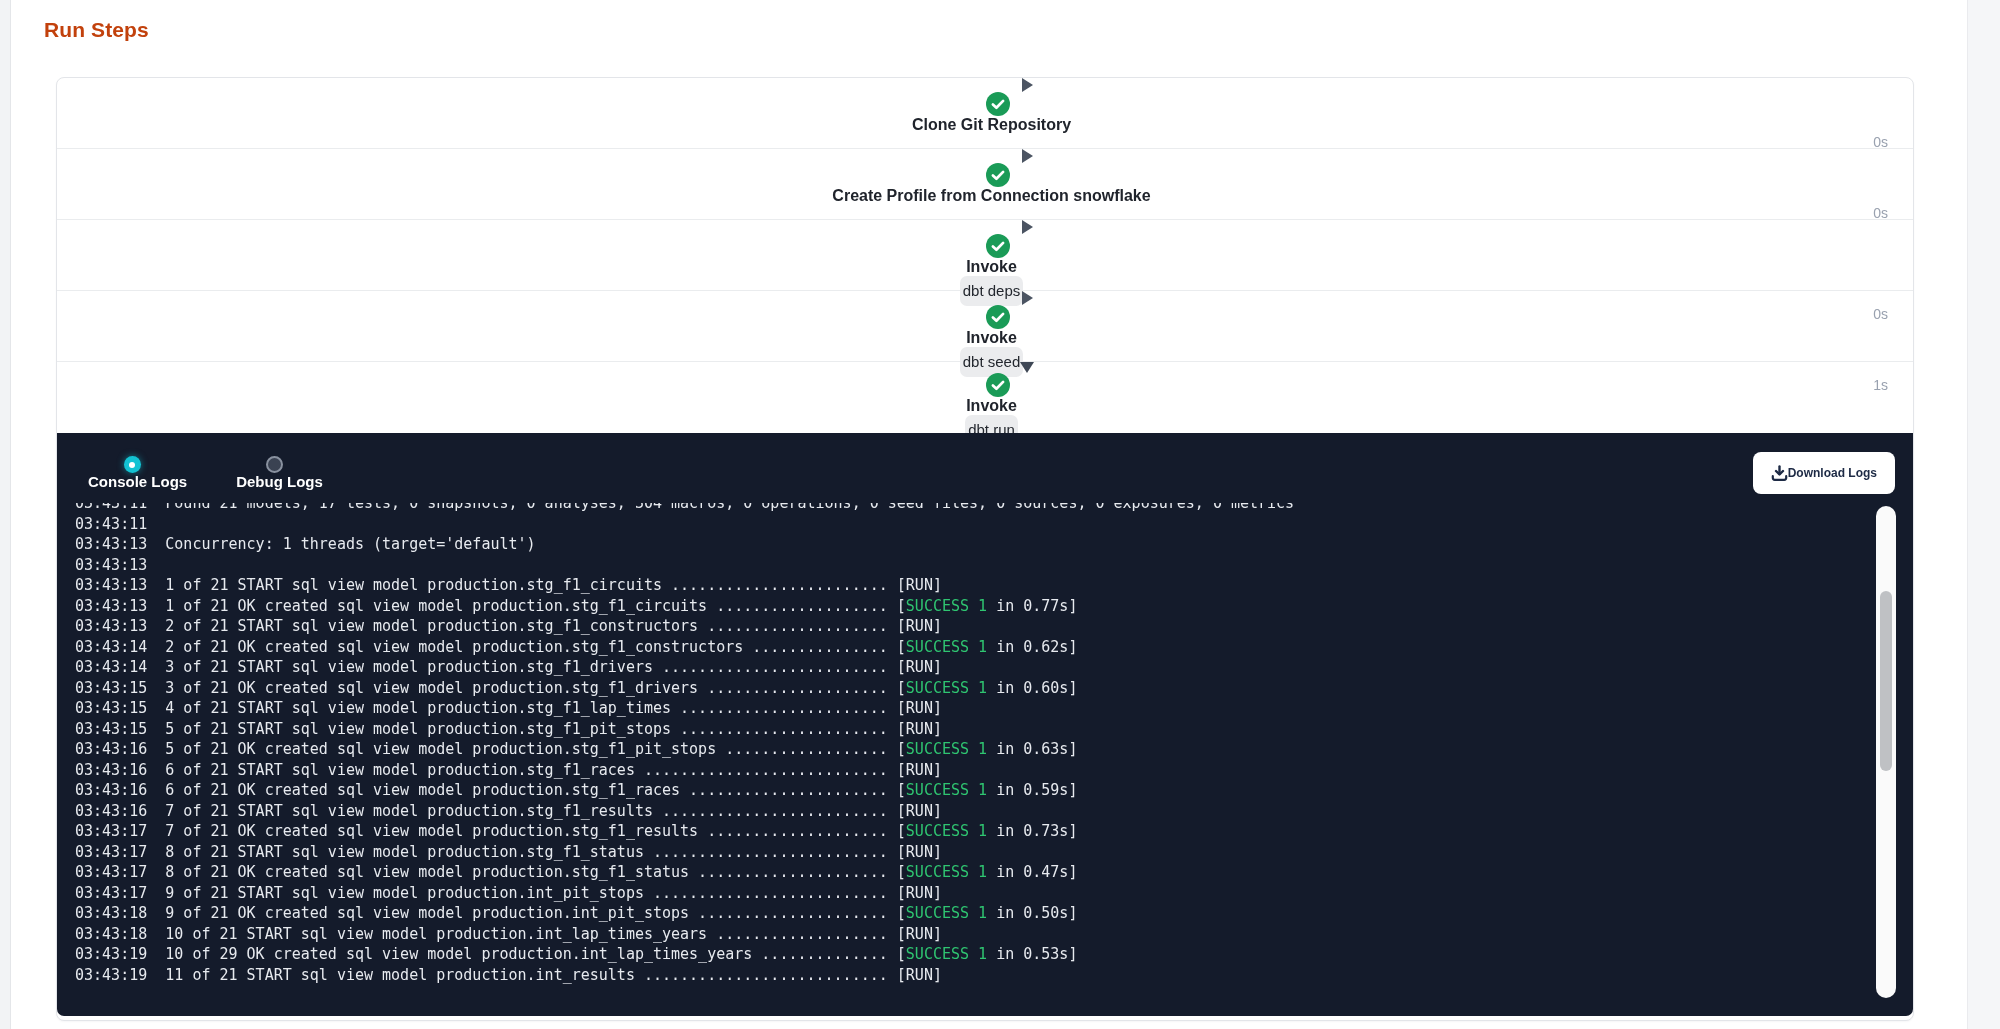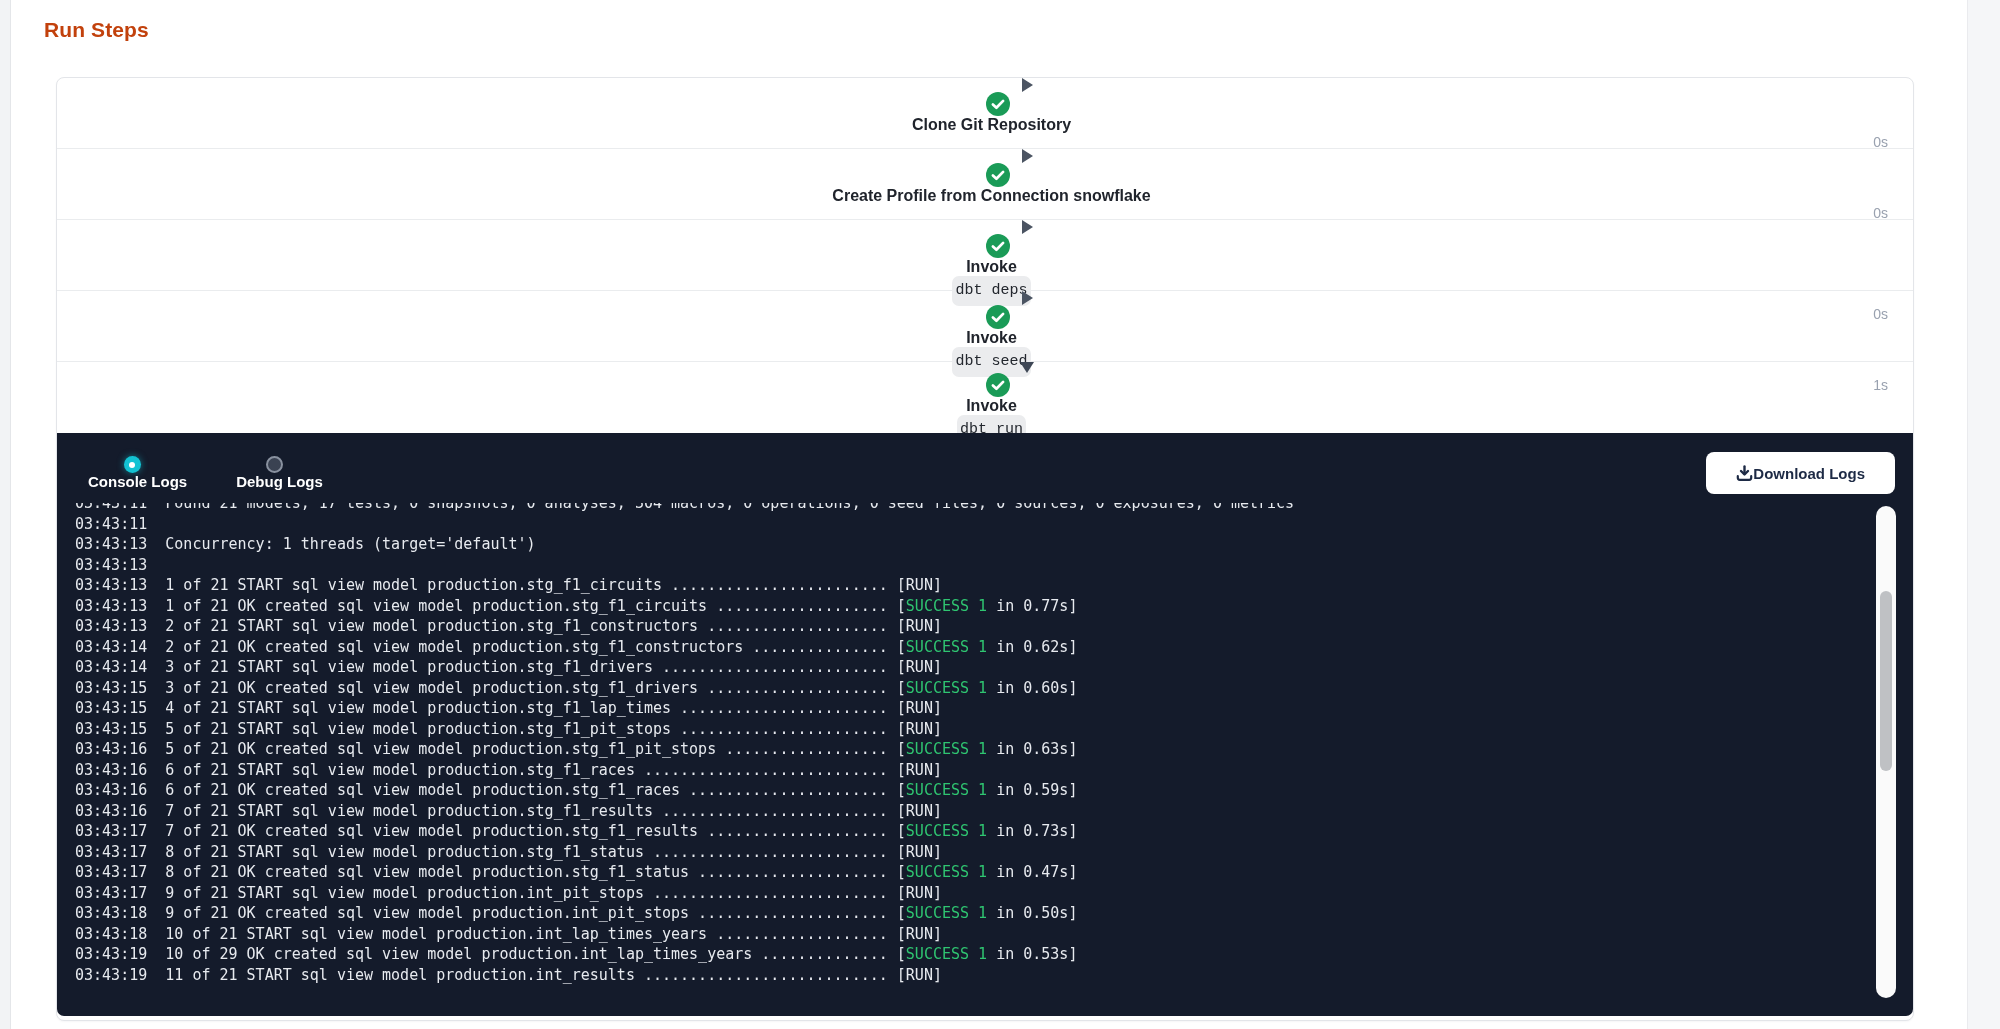--- a/index.html
+++ b/index.html
@@ -35,21 +35,21 @@
     border-left:11px solid #4b5462;
     border-top:7px solid transparent; border-bottom:7px solid transparent;
   }
   .caret.down {
     border-top:11px solid #3e4755;
     border-left:7px solid transparent; border-right:7px solid transparent;
   }
   .check-icon { flex:0 0 auto; margin-left:25px; width:24px; height:24px; }
   .step-label { margin-left:13px; font-size:16px; font-weight:700; color:#20242c; }
   .cmd-chip {
-    margin-left:13px; font-family:Liberation Mono, monospace;
+    margin-left:13px; font-family:Liberation Sans, sans-serif;
     font-size:15px; color:#23272e; background:#ebecee;
     padding:5px 3px; border-radius:7px; line-height:1.3;
   }
   .duration { margin-left:auto; margin-right:25px; font-size:14px; color:#99a1af; }
 
   .console {
     position:relative; height:583px; background:#141b2b;
     border-radius:0 0 7px 7px; overflow:hidden;
   }
   .console-header {
@@ -61,22 +61,22 @@
   .radio.selected { background:#13c3d3; box-shadow:0 0 7px rgba(19,195,211,.55); }
   .radio.selected::after {
     content:""; position:absolute; width:6px; height:6px; border-radius:50%;
     background:#ffffff; left:5.5px; top:5.5px;
   }
   .radio.unselected { background:#3a4252; border:2px solid #89919f; }
   .radio-label { margin-left:11px; font-size:15px; font-weight:700; color:#ffffff; }
   .download-btn {
     margin-left:auto; display:flex; align-items:center; gap:0;
     background:#ffffff; border:none; border-radius:8px; height:42px;
-    padding:0 30px; font-family:"Liberation Sans", sans-serif;
-    font-size:15px; font-weight:700; color:#1d2a45; cursor:pointer;
+    padding:0 18px; font-family:"Liberation Sans", sans-serif;
+    font-size:12px; font-weight:700; color:#1d2a45; cursor:pointer;
   }
   .log-area {
     position:absolute; top:70px; left:0; right:0; bottom:0;
     overflow:hidden; padding-left:18px;
   }
   .log-content { margin-top:-10px; }
   .log-line {
     font-family:"DejaVu Sans Mono", monospace; font-size:15px;
     line-height:20.5px; color:#e7eaef; white-space:pre;
   }

